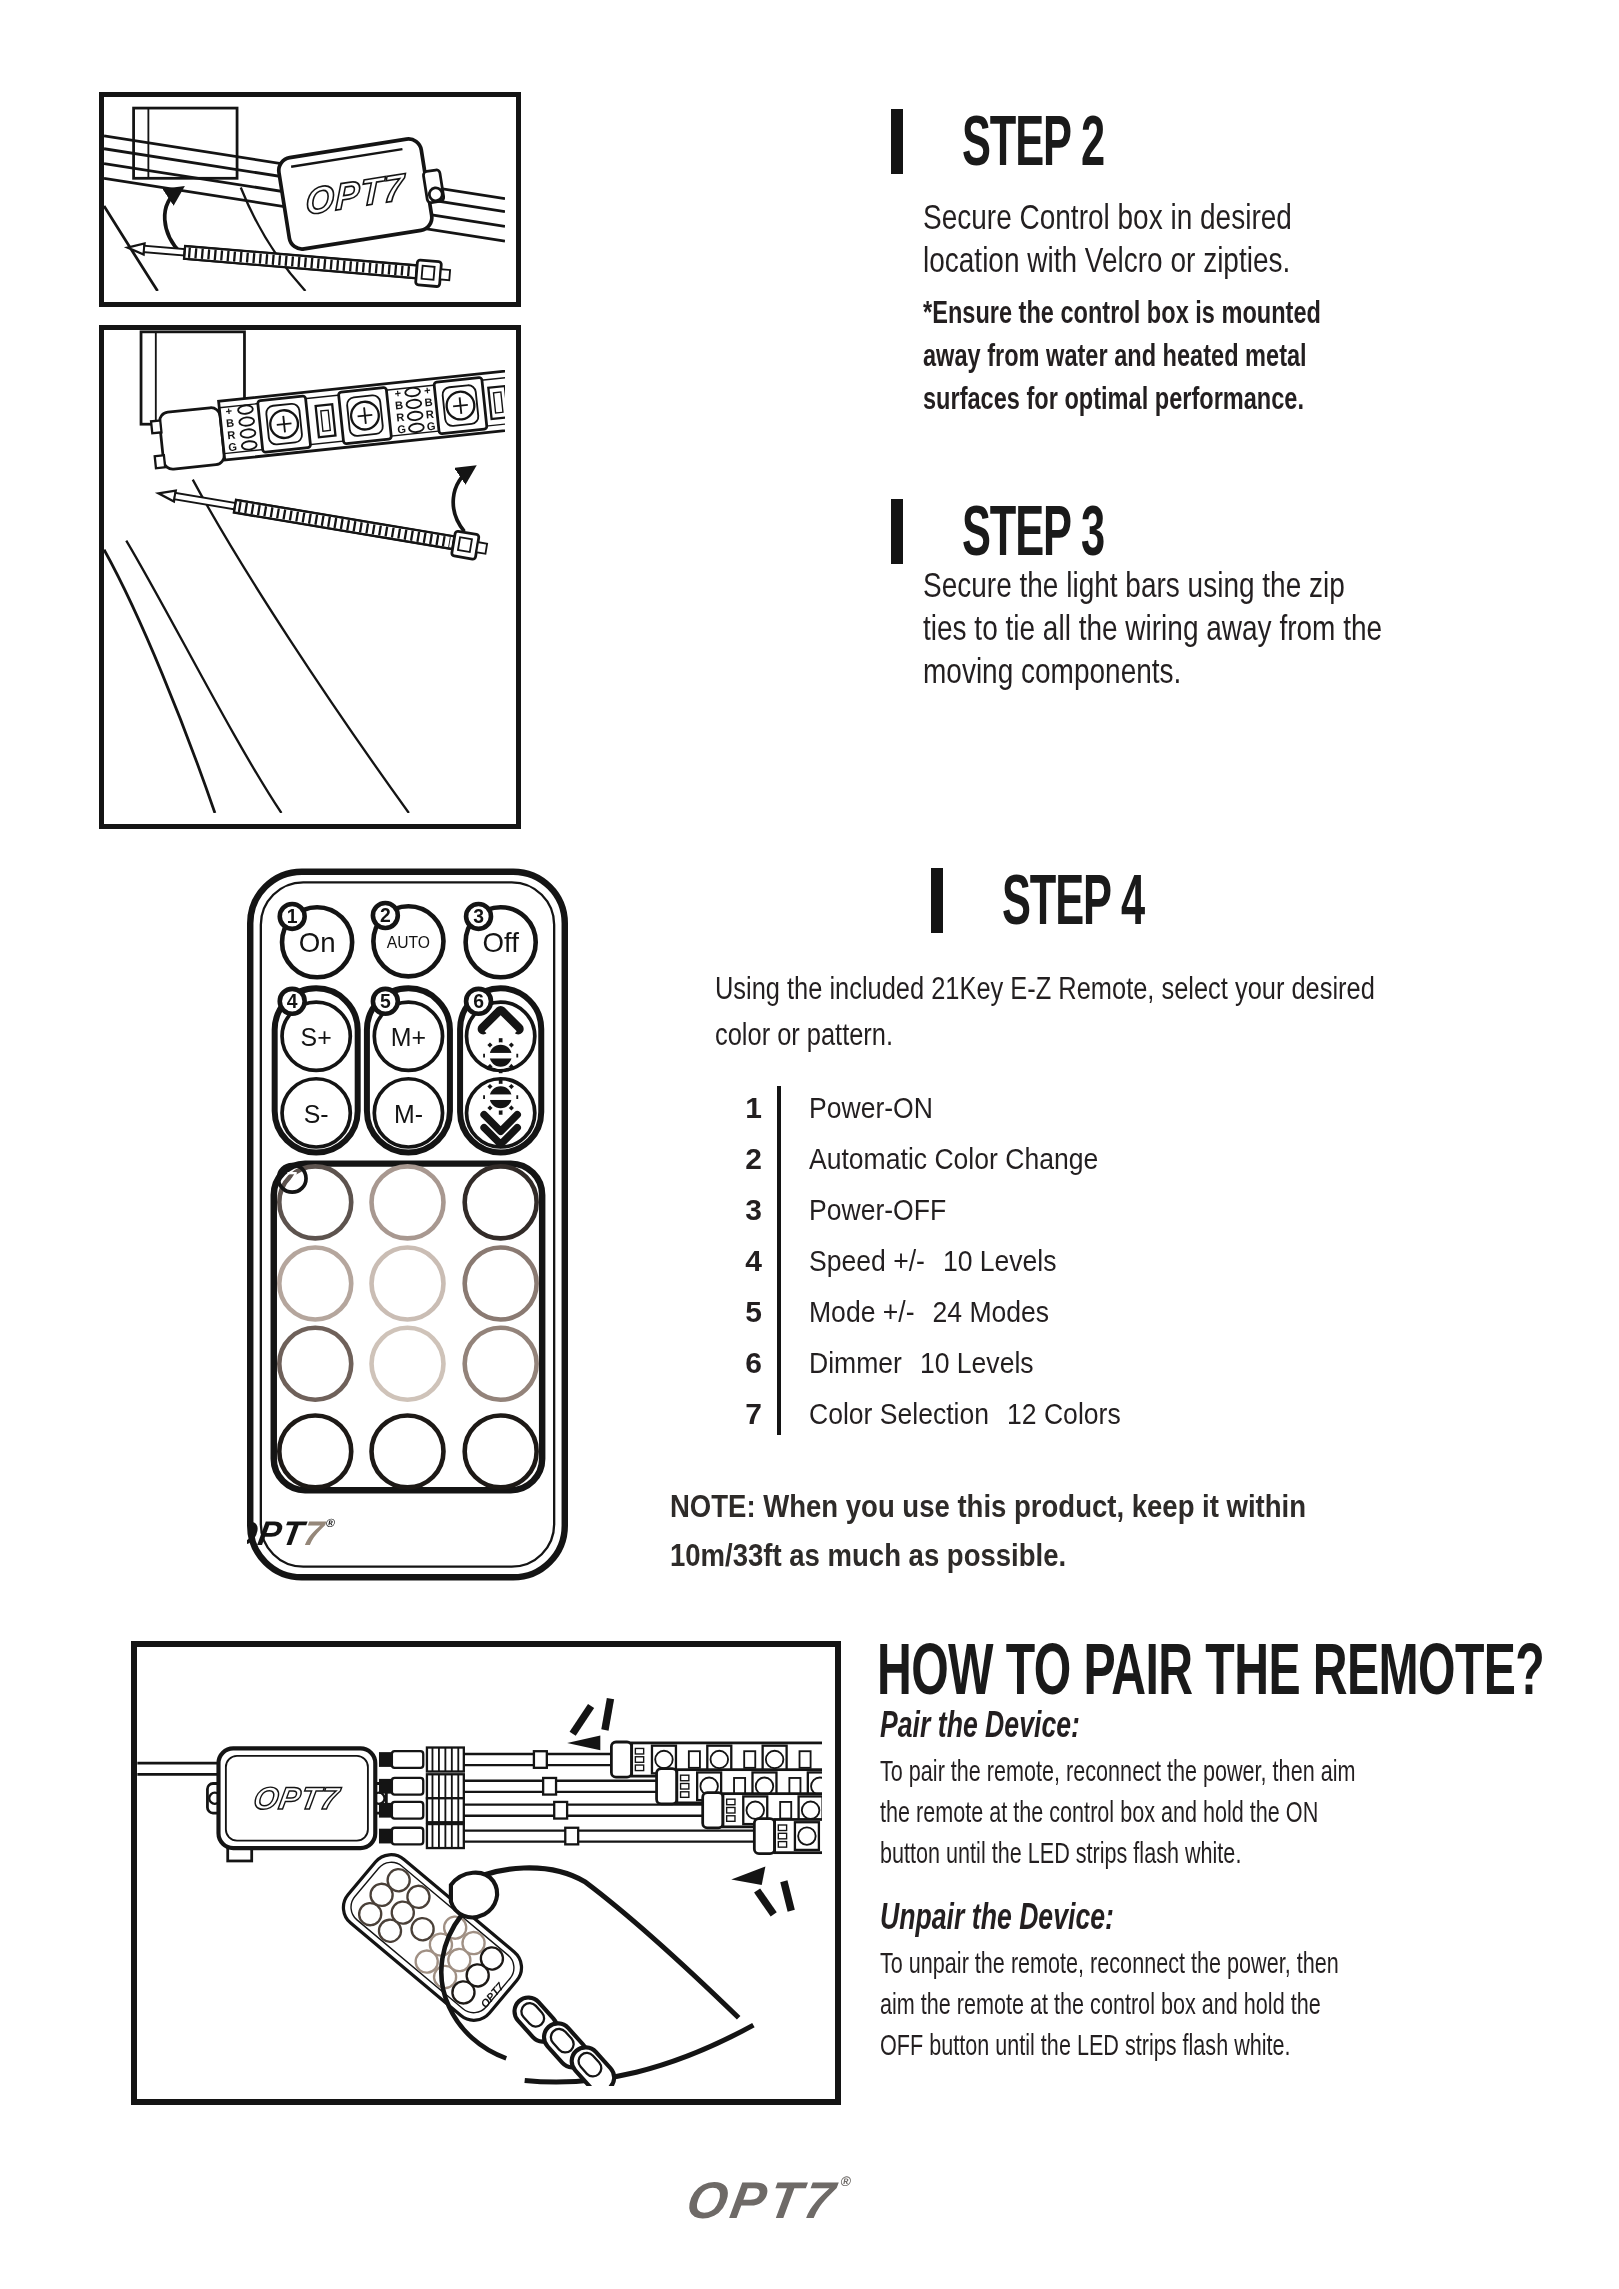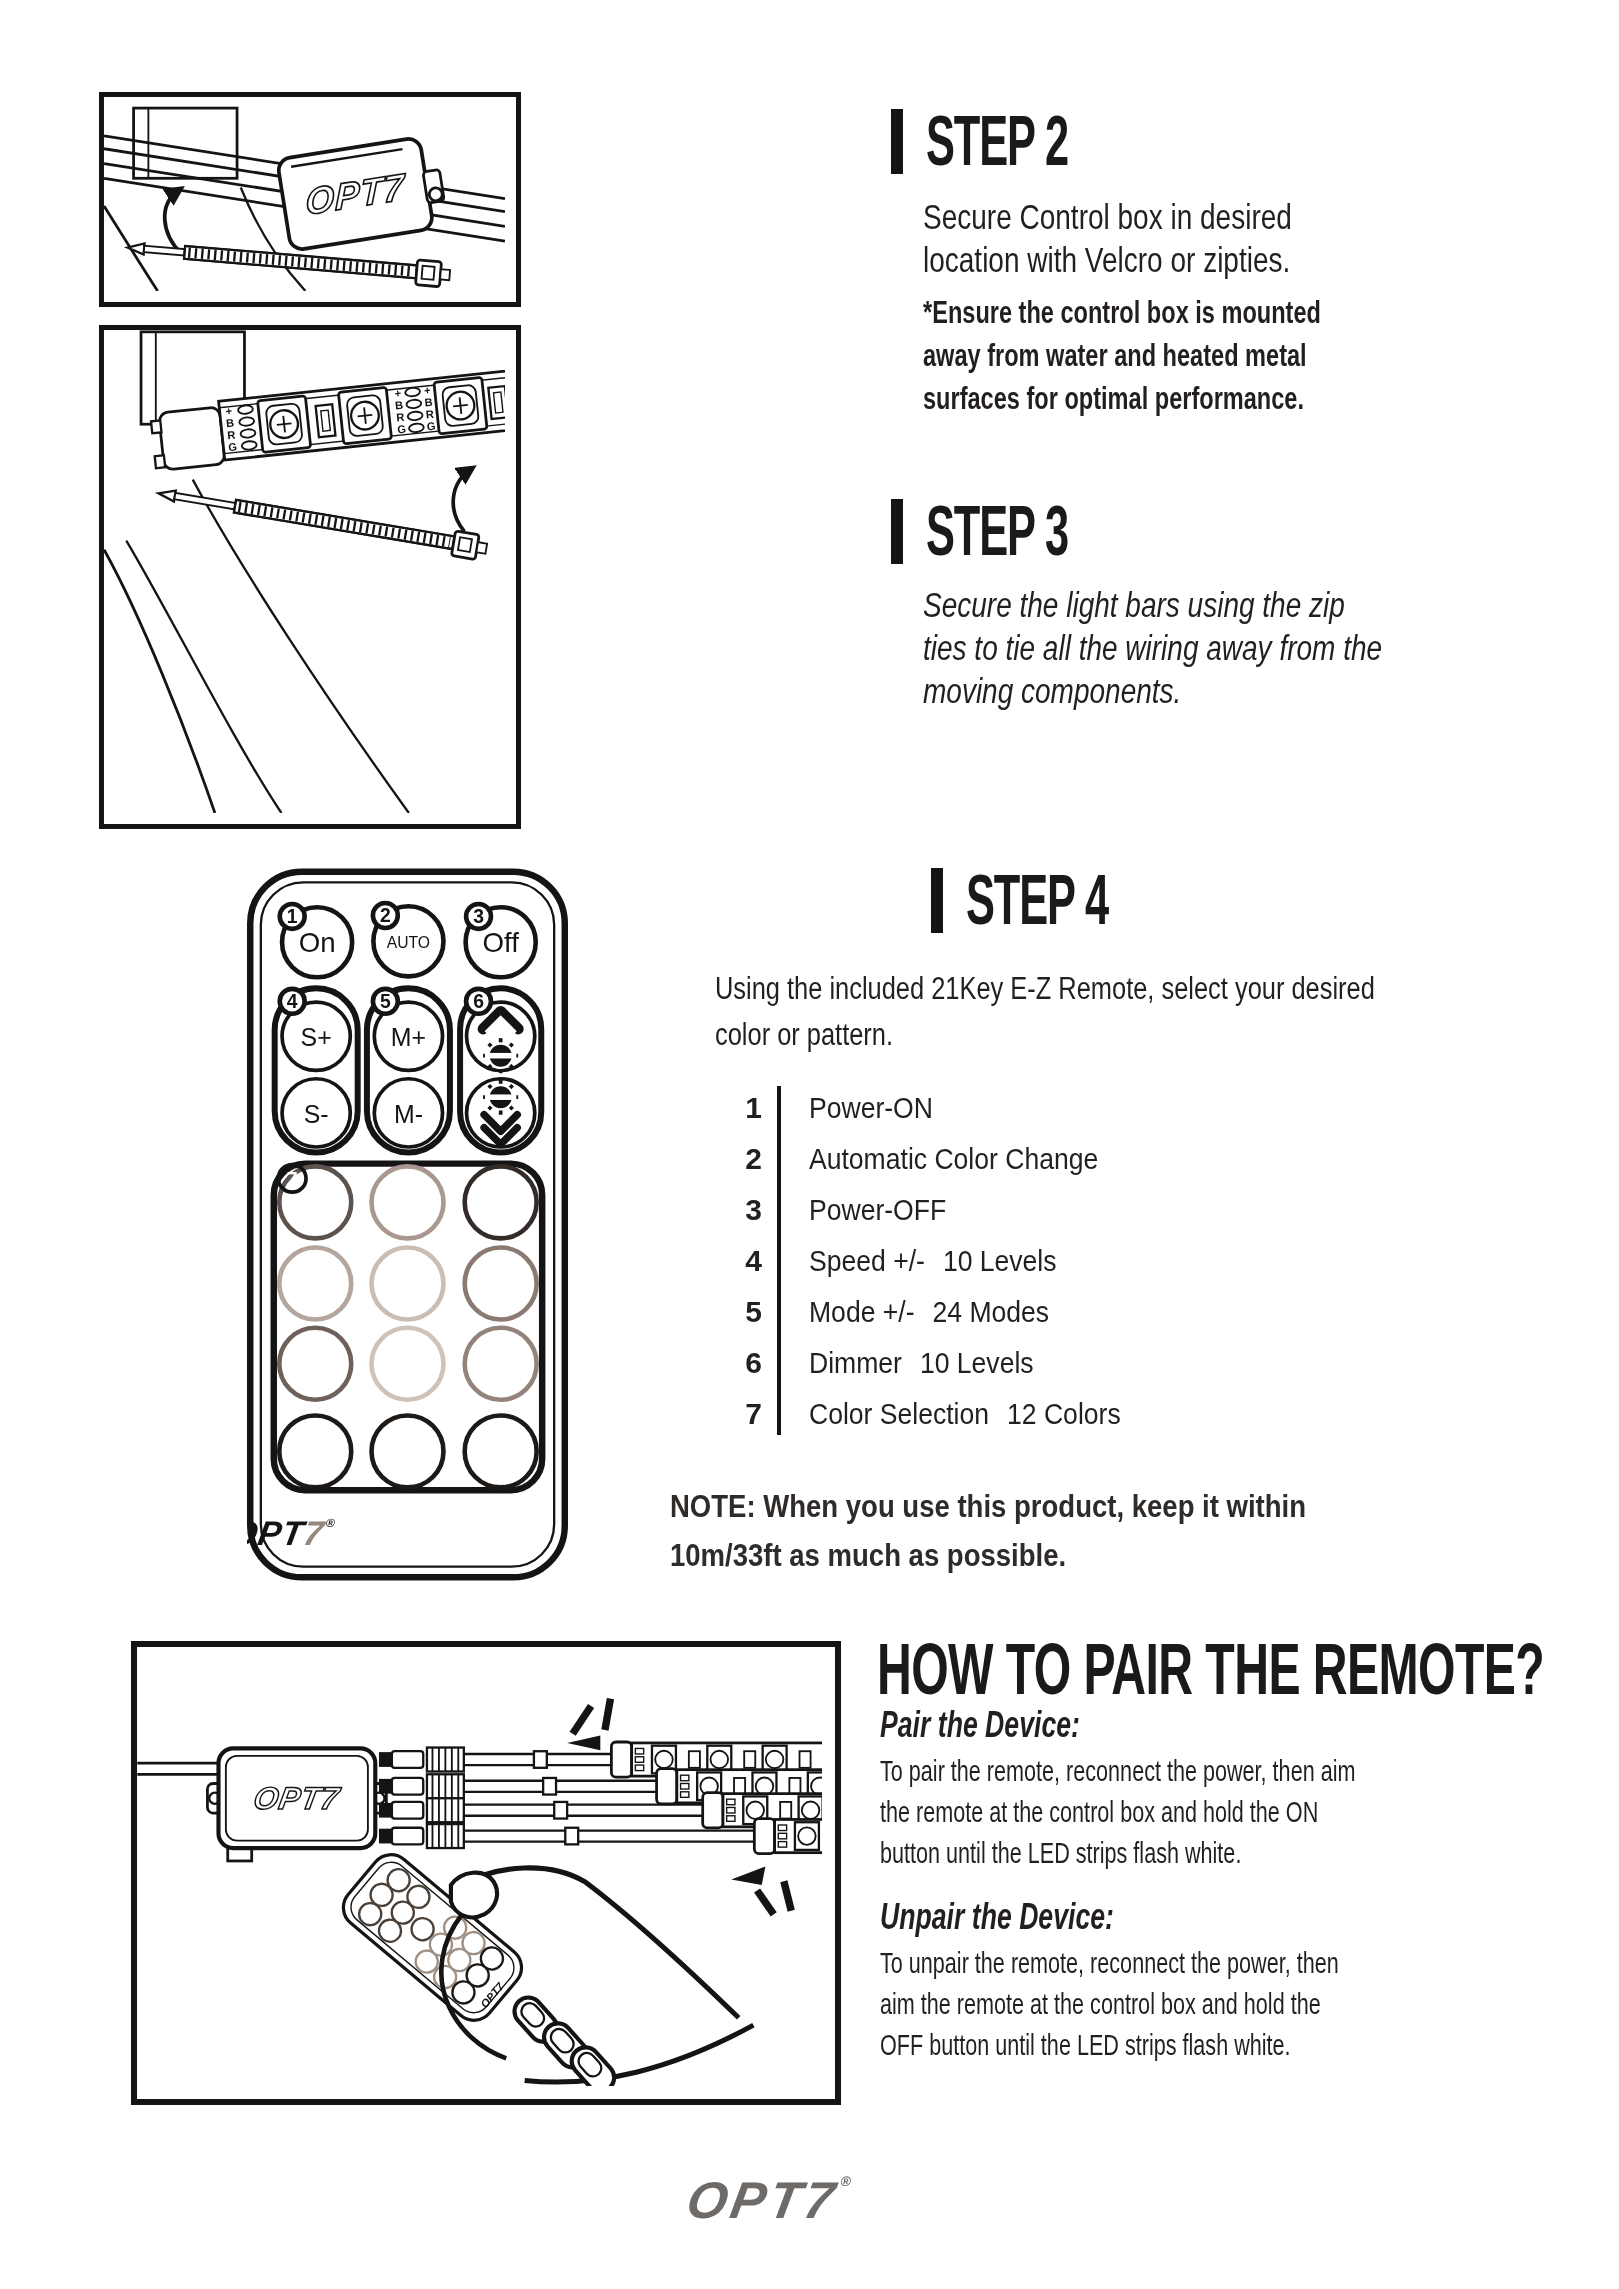--- a/index.html
+++ b/index.html
@@ -1,20 +1,20 @@
 <!DOCTYPE html>
 <html style="font-size:14.8px"><head>
 <meta charset="utf-8">
 <style>
   html,body{margin:0;padding:0;background:#e8e8e8;}
   .page{position:relative;width:1620px;height:2290px;background:#ffffff;overflow:hidden;
         font-family:"Liberation Sans",sans-serif;color:#231f20;}
   .abs{position:absolute;}
   
-  .step-head{display:flex;align-items:flex-start;}
+  .step-head{display:flex;align-items:flex-start;gap:36px;}
   .head-bar{width:12px;height:65px;background:#141414;margin-right:23px;flex:0 0 auto;}
   .step-title{font-size:70px;font-weight:700;color:#1a1a1a;line-height:65px;white-space:nowrap;
               transform:scaleX(0.62);transform-origin:0 0;letter-spacing:-1.8px;}
   .big-title{font-size:73px;font-weight:700;color:#1a1a1a;line-height:70px;white-space:nowrap;
              transform:scaleX(0.66);transform-origin:0 0;letter-spacing:-0.9px;}
   
   .body38 div{font-size:35px;line-height:43px;white-space:nowrap;transform:scaleX(0.80);transform-origin:0 0;}
   .note34 div{font-size:31px;line-height:43px;font-weight:700;white-space:nowrap;transform:scaleX(0.76);transform-origin:0 0;}
   .body34 div{font-size:31px;line-height:46px;white-space:nowrap;transform:scaleX(0.82);transform-origin:0 0;}
   .pairbody div{font-size:30px;line-height:41px;white-space:nowrap;transform:scaleX(0.72);transform-origin:0 0;}
@@ -190,21 +190,21 @@
       </g>
 
       <path d="M390,218 C372,196 374,166 398,150" class="ink" stroke-width="4" marker-end="url(#ah)"></path>
     </svg>
   </div>
 
   <div class="abs step-head" style="left:891px;top:487px;margin-top:12px;">
     <div class="head-bar"></div>
     <div class="step-title">STEP 3</div>
   </div>
-  <div class="abs body38" style="left:923px;top:583px;font-style:italic;">
+  <div class="abs body38" style="left:923px;top:563px;">
     <div>Secure the light bars using the zip</div>
     <div>ties to tie all the wiring away from the</div>
     <div>moving components.</div>
   </div>
 
   <div class="abs step-head" style="left:891px;top:868px;padding-left:40px;">
     <div class="head-bar"></div>
     <div class="step-title">STEP 4</div>
   </div>
   <div class="abs body34" style="left:700px;top:966px;margin-left:15px;">

